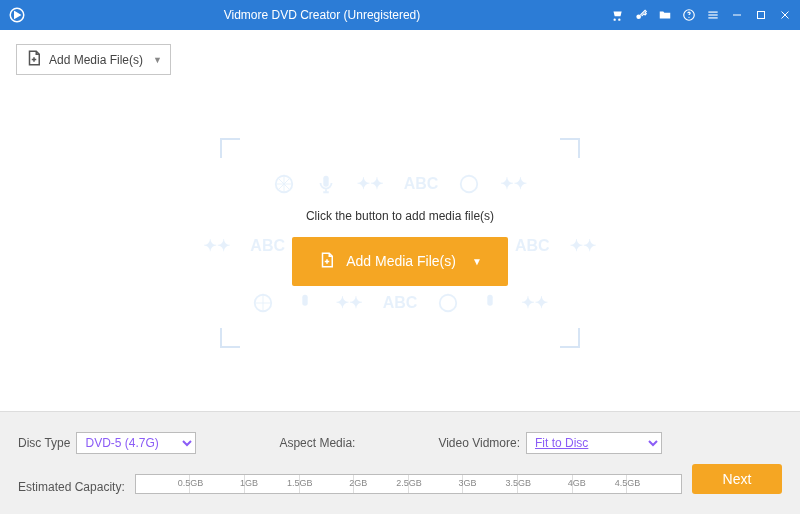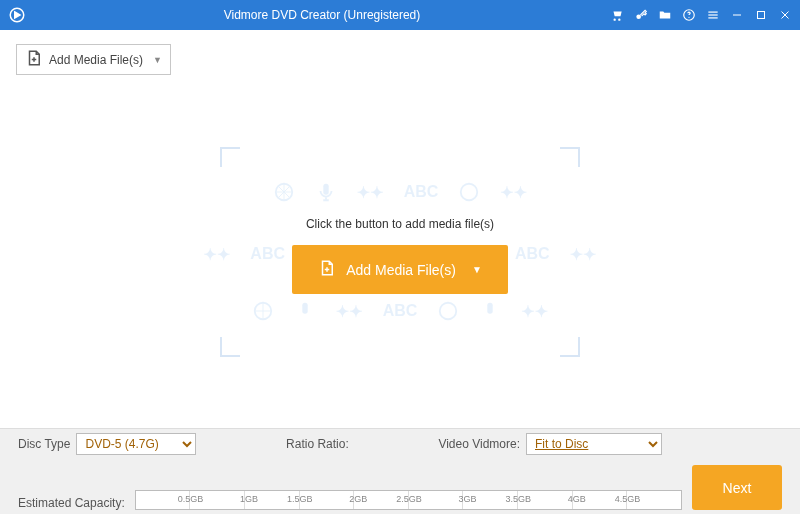--- a/index.html
+++ b/index.html
@@ -17,34 +17,34 @@
 .corner { position: absolute; width: 20px; height: 20px; border: 2px solid #d7e5f5; }
 .corner.tl { top: 0; left: 0; border-right: none; border-bottom: none; }
 .corner.tr { top: 0; right: 0; border-left: none; border-bottom: none; }
 .corner.bl { bottom: 0; left: 0; border-right: none; border-top: none; }
 .corner.br { bottom: 0; right: 0; border-left: none; border-top: none; }
 .wm-row { display: flex; gap: 20px; align-items: center; opacity: 0.12; color: #3a8de0; font-weight: bold; font-size: 16px; margin: 6px 0; }
 .wm-row svg { width: 22px; height: 22px; }
 .hint { font-size: 12px; color: #333; margin: 8px 0 14px 0; z-index: 2; }
 .btn-add-big { display: inline-flex; align-items: center; gap: 10px; background: #f5a623; color: #fff; border: none; padding: 14px 26px; font-size: 14px; cursor: pointer; z-index: 2; border-radius: 2px; }
 .btn-add-big .chev { font-size: 10px; margin-left: 6px; }
-.footer { background: #f0f0f0; border-top: 1px solid #ddd; padding: 4px 18px; display: flex; flex-direction: column; gap: 10px; font-size: 12px; color: #555; }
+.footer { background: #f0f0f0; border-top: 1px solid #ddd; padding: 20px 18px; display: flex; flex-direction: column; gap: 10px; font-size: 12px; color: #555; }
 .footer-row { display: flex; align-items: center; gap: 10px; }
 .footer-row .group { display: flex; align-items: center; gap: 6px; }
 .footer-row label { white-space: nowrap; }
-.footer select { font-size: 12px; border: 1px solid #bcbcbc; padding: 2px 4px; background: #fff; color: #a16207; }
+.footer select { font-size: 12px; border: 1px solid #bcbcbc; padding: 2px 4px; background: #fff; color: #8b5cf6; }
 .footer select.disc { width: 120px; }
 .footer select.aspect { width: 110px; }
 .footer select.quality { width: 136px; text-decoration: underline; }
 .ruler { flex: 1; height: 20px; position: relative; border: 1px solid #bcbcbc; background: #fff; }
 .ruler .ticks { position: absolute; inset: 0; display: flex; border-radius: 9px; }
 .ruler .tick { flex: 1; border-right: 1px solid #ddd; position: relative; }
 .ruler .tick:last-child { border-right: none; }
 .ruler .tick span { position: absolute; right: -14px; top: 3px; font-size: 9px; color: #888; }
-.btn-next { background: #f5a623; color: #fff; border: none; width: 90px; height: 45px; font-size: 14px; border-radius: 3px; cursor: pointer; }
+.btn-next { background: #f5a623; color: #fff; border: none; width: 90px; height: 30px; font-size: 14px; border-radius: 3px; cursor: pointer; }
 .footer-bottom { display: flex; align-items: flex-end; gap: 10px; }
 .icon-file svg, .btn-add-big svg { width: 18px; height: 18px; }
 </style>
 </head>
 <body>
 
 <div class="titlebar">
   <span class="logo">
     <svg viewBox="0 0 24 24" fill="none" stroke="#fff" stroke-width="2">
         <circle cx="12" cy="12" r="9"></circle>
@@ -178,21 +178,21 @@
 </div>
 
 <div class="footer">
   <div class="footer-row">
     <div class="group">
       <label>Disc Type</label>
       <select class="disc"><option>DVD-5 (4.7G)</option></select>
     </div>
     <div style="flex:1"></div>
     <div class="group">
-      <label>Ratio Ratio:</label>
+      <label>Aspect Media:</label>
     </div>
     <div style="flex:1"></div>
     <div class="group">
       <label>Video Vidmore:</label>
       <select class="quality"><option>Fit to Disc</option></select>
     </div>
     <div style="width:110px"></div>
   </div>
   <div class="footer-bottom">
     <label>Estimated Capacity:</label>

